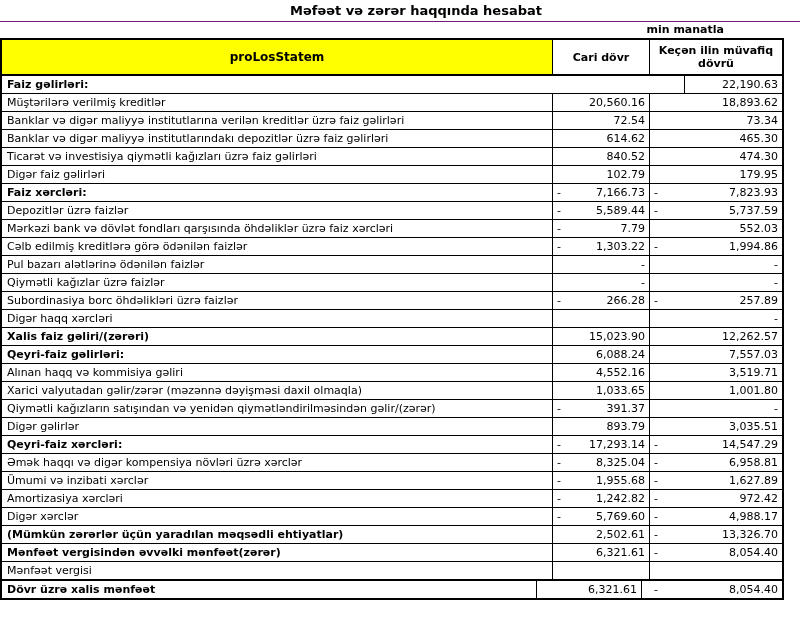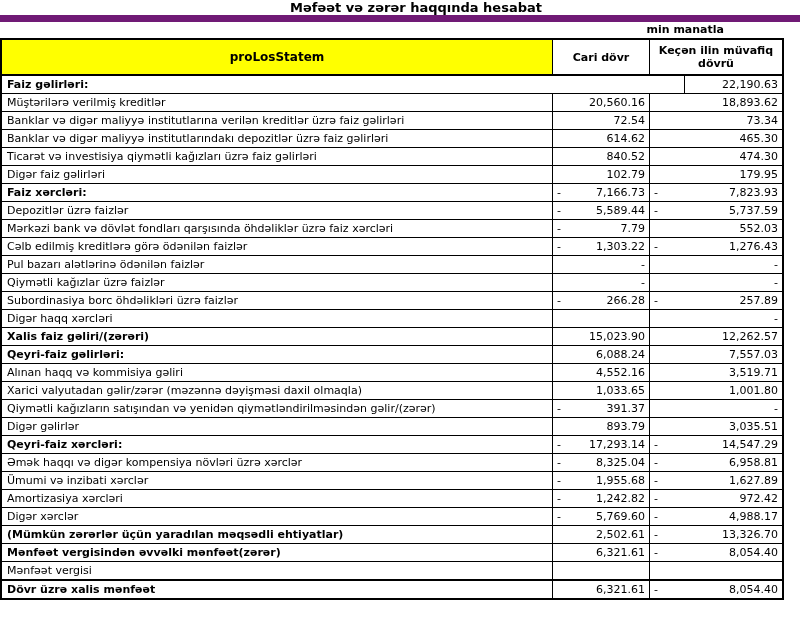--- a/index.html
+++ b/index.html
@@ -9,21 +9,21 @@
     width: 800px; height: 627px;
     background: #fff;
     font-family: "DejaVu Sans", "Liberation Sans", sans-serif;
     color: #000;
     position: relative;
     overflow: hidden;
   }
   .title-bar {
     width: 100%;
     height: 22px;
-    border-bottom: 7px solid #701a75;
+    border-bottom: 1px solid #701a75;
     display: flex; align-items: center; justify-content: center; padding-left: 32px;
   }
   .title {
     font-size: 13px;
     font-weight: bold;
   }
   .unit-note {
     position: absolute;
     top: 23px; right: 76px;
     font-size: 11px;
@@ -51,21 +51,21 @@
   .hcell:last-child { border-right: none; }
   .hcell.h-label { flex: 1; background: var(--header-yellow); font-size: 12px; }
   .hcell.h-cur  { width: 97px;  font-size: 11px; }
   .hcell.h-prev { width: 132px; font-size: 11px; padding: 0 6px; }
   .row {
     display: flex;
     height: 18px;
     border-bottom: 1px solid var(--grid);
     font-size: 11px;
   }
-  .row:last-child { border-bottom: none; border-top: 1px solid var(--grid); }
+  .row:last-child { border-bottom: none; border-top: 1px solid var(--grid); gap: 8px; }
   .row.bold .label { font-weight: bold; }
   .cell {
     display: flex; align-items: center;
     border-right: 1px solid var(--grid);
     overflow: hidden; white-space: nowrap;
   }
   .cell:last-child { border-right: none; }
   .label { flex: 1; padding-left: 5px; }
   .num {
     justify-content: space-between;
@@ -189,21 +189,21 @@
         </div>
       </div>
       <div class="row">
         <div class="cell label">Cəlb edilmiş kreditlərə görə ödənilən faizlər</div>
         <div class="cell num cur">
           <span class="minus">-</span>
           <span class="val">1,303.22</span>
         </div>
         <div class="cell num prev">
           <span class="minus">-</span>
-          <span class="val">1,276.43</span>
+          <span class="val">1,994.86</span>
         </div>
       </div>
       <div class="row">
         <div class="cell label">Pul bazarı alətlərinə ödənilən faizlər</div>
         <div class="cell num cur">
           <span class="minus"></span>
           <span class="val">-</span>
         </div>
         <div class="cell num prev">
           <span class="minus"></span>

